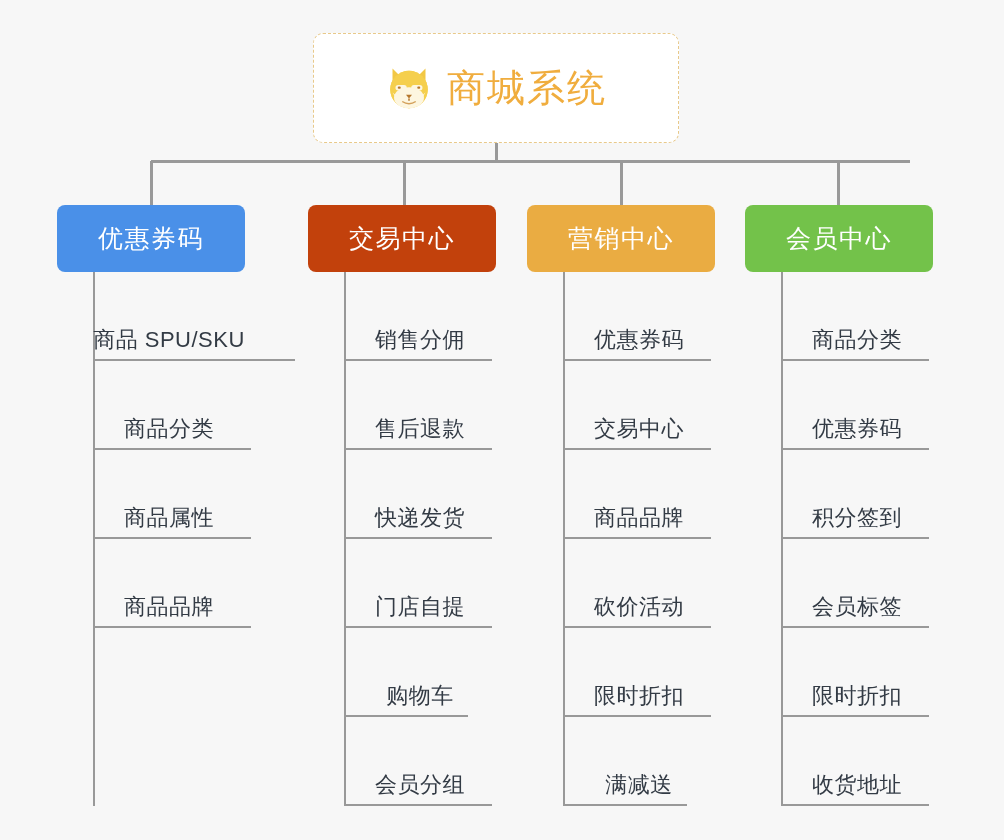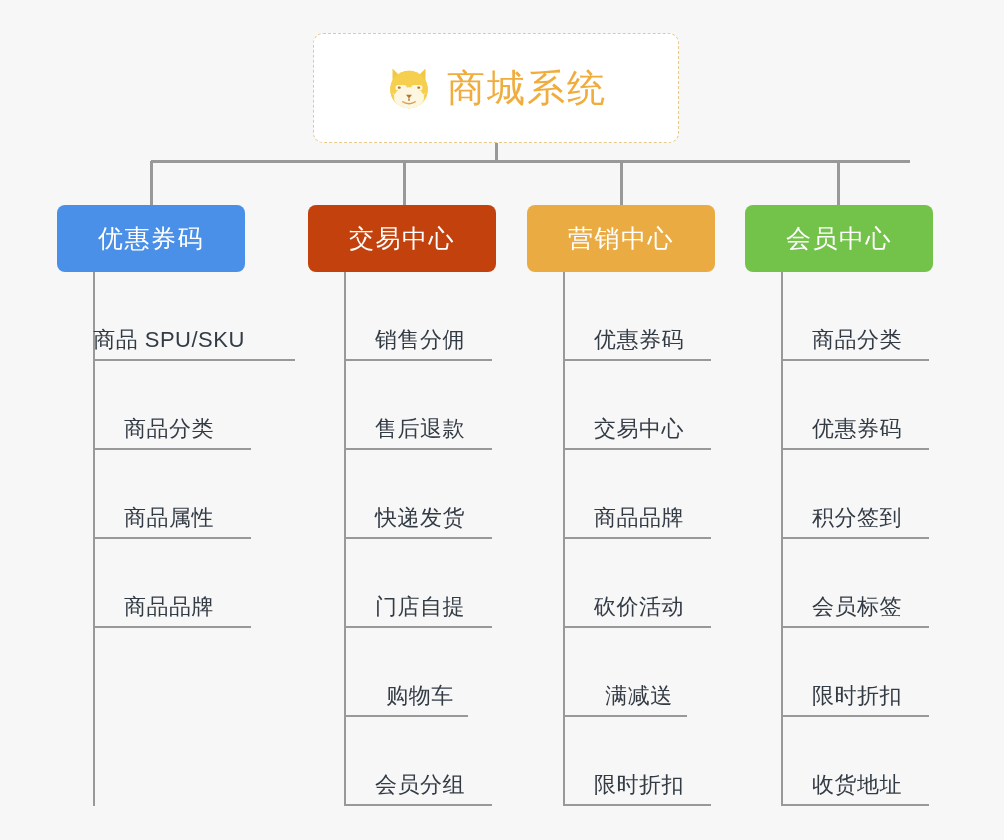--- a/index.html
+++ b/index.html
@@ -233,26 +233,26 @@
             <div class="leaf-underline"></div>
           </div>
           <div class="leaf-item">
             <span class="leaf-label">商品品牌</span>
             <div class="leaf-underline"></div>
           </div>
           <div class="leaf-item">
             <span class="leaf-label">砍价活动</span>
             <div class="leaf-underline"></div>
           </div>
+          <div class="leaf-item">
+            <span class="leaf-label">限时折扣</span>
+            <div class="leaf-underline"></div>
+          </div>
           <div class="leaf-item narrow">
             <span class="leaf-label">满减送</span>
-            <div class="leaf-underline"></div>
-          </div>
-          <div class="leaf-item">
-            <span class="leaf-label">限时折扣</span>
             <div class="leaf-underline"></div>
           </div>
         </div>
       </div>
       <div class="column col-3">
         <div class="cat-header" style="background: rgb(115, 194, 74);">会员中心</div>
         <div class="leaf-list">
           <div class="trunk" style="height: 534px;"></div>
           <div class="leaf-item">
             <span class="leaf-label">商品分类</span>

